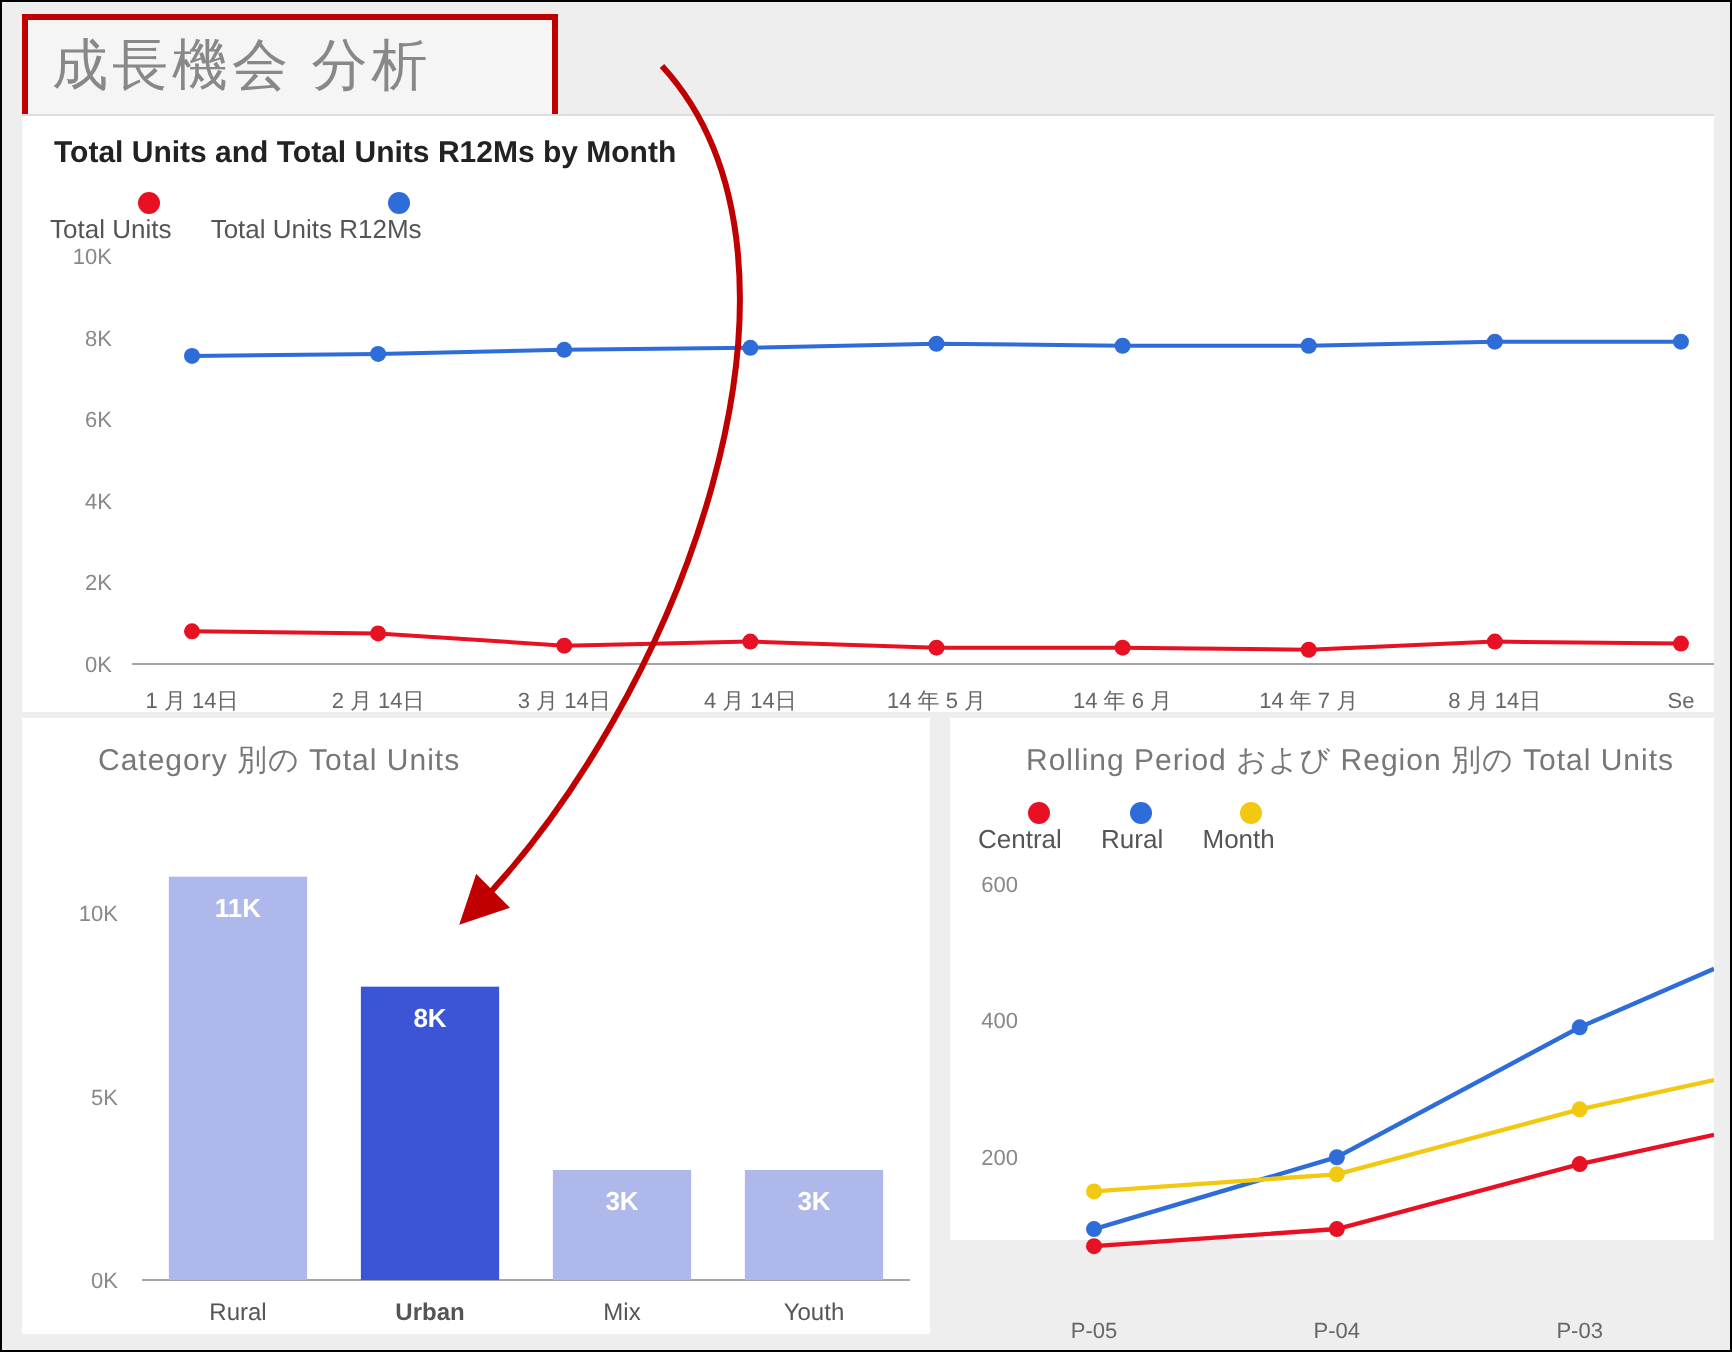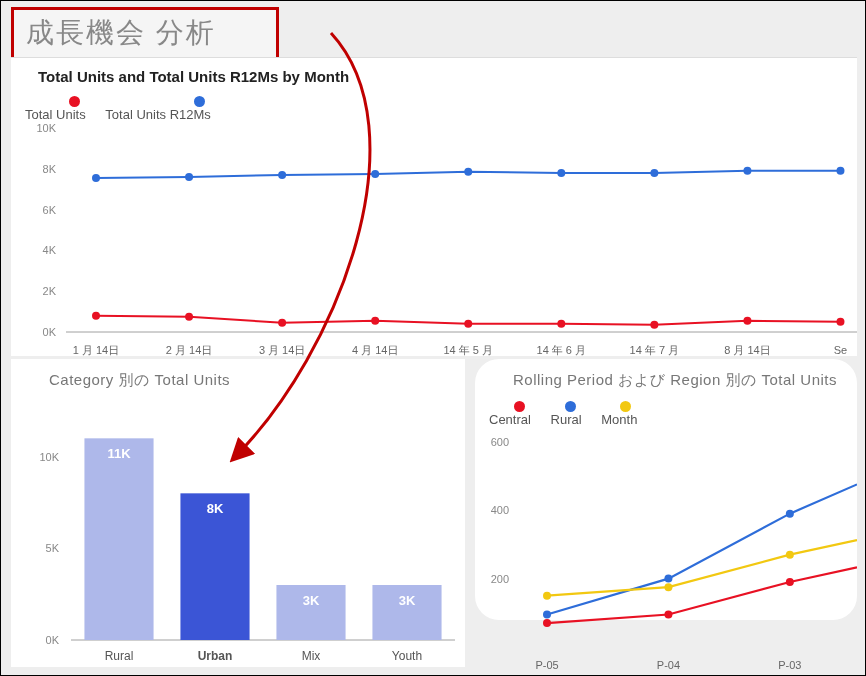--- a/index.html
+++ b/index.html
@@ -4,22 +4,22 @@
 <style>
   html,body{margin:0;padding:0;background:#fff;font-family:"Segoe UI",Arial,sans-serif;color:#333;}
   .frame{position:relative;width:866px;height:676px;border:1px solid #000;box-sizing:border-box;overflow:hidden;background:#a21caf;}
   .bg{position:absolute;inset:0;background:#eee;}
   .header{position:absolute;left:10px;top:6px;background:#f5f5f5;padding:0;}
   .title-box{border:3px solid #c00000;padding:4px 60px 6px 12px;}
   .title-text{font-size:28px;color:#888;letter-spacing:2px;white-space:nowrap;}
   .panel{position:absolute;background:#fff;}
   .panel-top{left:10px;top:56px;width:846px;height:298px;border-top:1px solid #ddd;}
   .panel-bl{left:10px;top:358px;width:454px;height:308px;}
-  .panel-br{left:474px;top:358px;width:382px;height:261px;border-radius:24px;}
-  .chart-title{font-size:15px;font-weight:700;color:#222;padding:10px 27px 0;}
+  .panel-br{left:474px;top:358px;width:382px;height:261px;}
+  .chart-title{font-size:15px;font-weight:700;color:#222;padding:10px 16px 0;}
   .chart-title-light{font-size:15px;color:#777;padding:12px 14px 0;letter-spacing:.5px;margin-left:24px;}
   .legend{padding:10px 14px 0;font-size:13px;color:#555;}
   .li{display:inline-flex;align-items:flex-end;margin-right:16px;flex-direction:column;}
   .dot{width:11px;height:11px;border-radius:50%;margin-right:6px;display:inline-block;}
   svg{display:block;}
   .axis-tick{font-size:11px;fill:#888;}
   .axis-tickx{font-size:11px;fill:#666;}
   .axis-tickb{font-size:12px;fill:#555;}
   .bar-label{font-size:13px;fill:#fff;font-weight:600;text-anchor:middle;}
   .arrow{position:absolute;left:0;top:0;pointer-events:none;}

